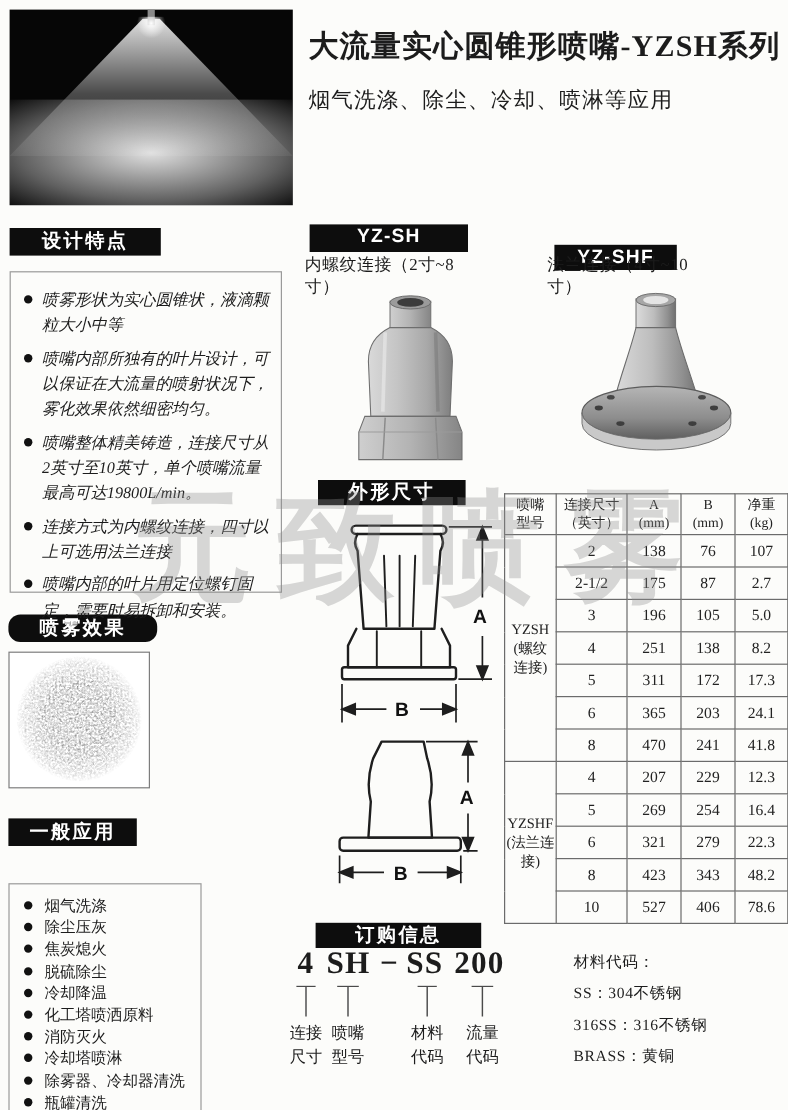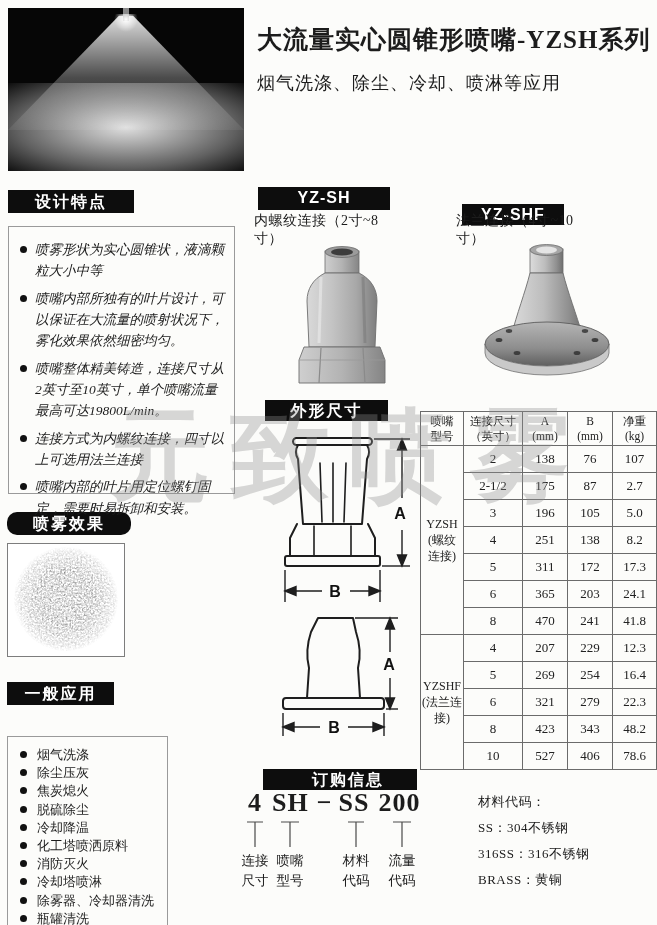--- a/index.html
+++ b/index.html
@@ -29,21 +29,21 @@
   
   .bar{position:absolute;height:23px;background:#0d0d0d;color:#fff;
     font-family:"Liberation Sans","DejaVu Sans",sans-serif;font-weight:bold;font-size:16px;
     text-align:center;line-height:23px;letter-spacing:2px;}
   .bar-design{left:8px;top:190px;width:126px;}
   .bar-spray{left:7px;top:512px;width:124px;border-radius:10px;}
   .bar-apps{left:7px;top:682px;width:107px;}
   .bar-yzsh{left:258px;top:187px;width:132px;height:23px;line-height:21px;letter-spacing:1px;}
   .bar-yzshf{left:462px;top:204px;width:102px;height:21px;line-height:21px;letter-spacing:1px;}
   .bar-dims{left:265px;top:400px;width:123px;height:21px;line-height:21px;}
-  .bar-order{left:263px;top:769px;width:138px;height:21px;line-height:21px;padding-left:16px;}
+  .bar-order{left:263px;top:769px;width:138px;height:21px;line-height:21px;}
 
   
   .design-box{position:absolute;left:8px;top:226px;width:227px;height:268px;
     border:1px solid #9a9a9a;box-sizing:border-box;padding:12px 8px 0 9px;}
   .blist{list-style:none;margin:0;padding:0;font-style:italic;}
   .blist li{display:grid;grid-template-columns:17px 1fr;margin-bottom:6px;font-size:13.5px;line-height:1.58;}
   .dot{width:7px;height:7px;border-radius:50%;background:#111;margin-top:7px;margin-left:2px;}
 
   
   .pattern-box{position:absolute;left:7px;top:543px;width:118px;height:114px;

